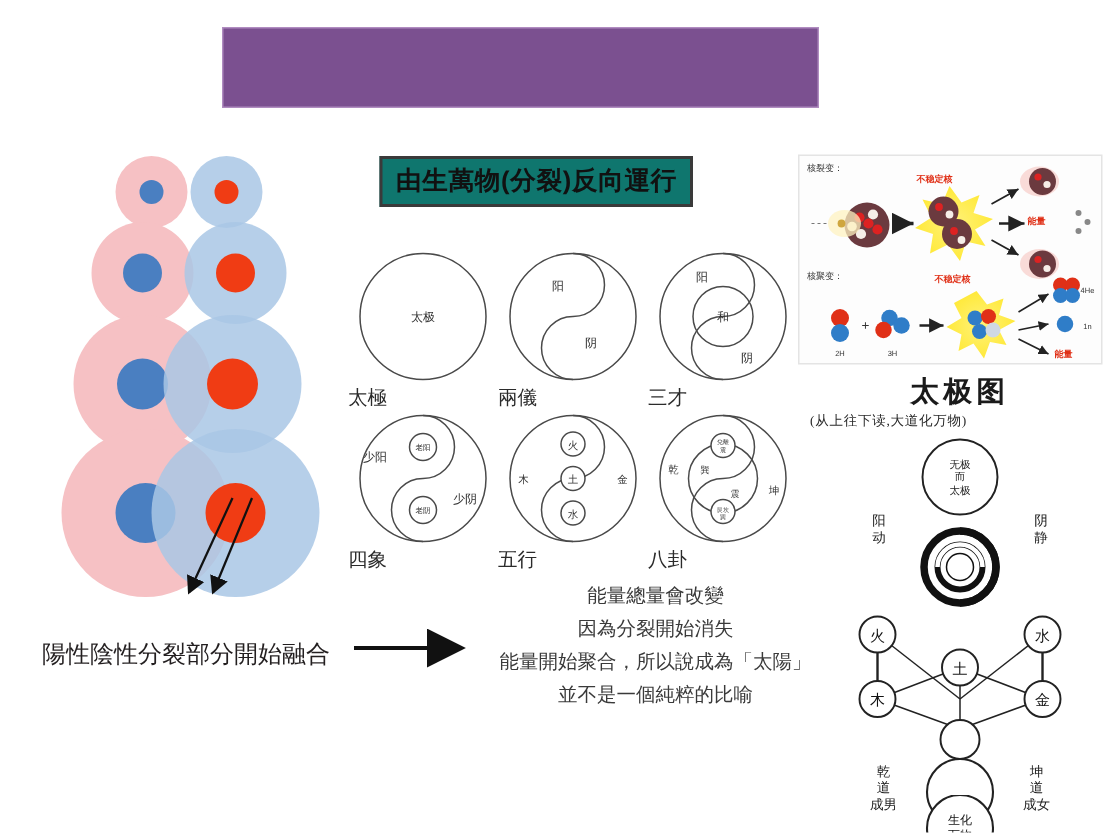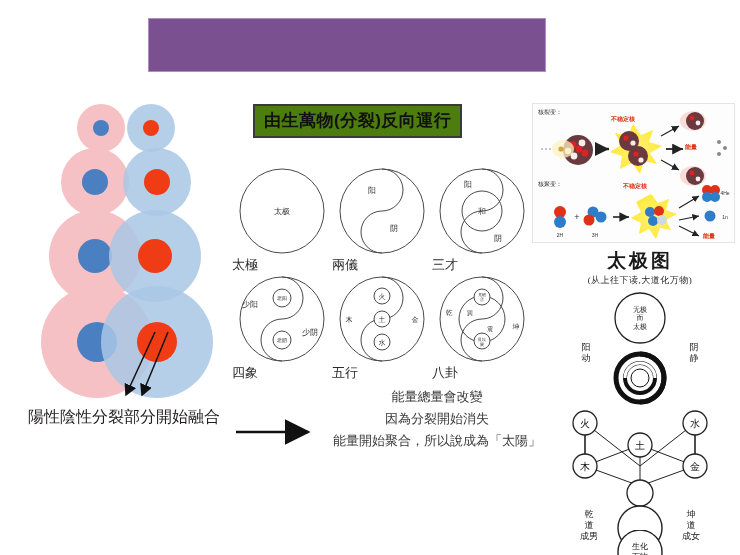--- a/index.html
+++ b/index.html
@@ -35,21 +35,21 @@
   .halo.pink{background:#f6c1c4;}
   .halo.blue{background:#a9c7e5;opacity:.85;}
   .core{position:absolute;border-radius:50%;}
   .core.bluecore{background:#4a7fc1;}
   .core.redcore{background:#f03c14;}
 
   
   #center-title-box{
     left:253px;top:104px;
     border:2px solid #3a3a3a;
-    background:#4d7c0f;
+    background:#0f766e;
     padding:3px 9px 4px 9px;
     text-align:right;
   }
   #center-title-box span{
     font-size:17px;font-weight:bold;color:#111;
     letter-spacing:.5px;white-space:nowrap;
   }
 
   
   #taiji-grid{left:232px;top:165px;width:300px;height:215px;}
@@ -71,31 +71,31 @@
   .nuc-label.red{color:#e03017;font-weight:bold;}
 
   
   #taijitu-figure{left:540px;top:248px;width:200px;height:295px;}
   #taijitu-title{
     position:absolute;left:0;top:0;width:200px;text-align:center;
     font-size:19px;font-weight:bold;color:#1a1a1a;
     font-family:Liberation Sans, sans-serif;letter-spacing:3px;
   }
   #taijitu-subtitle{
-    position:absolute;left:0;top:26px;width:200px;text-align:center;
+    position:absolute;left:0;top:26px;width:200px;text-align:left;
     font-size:9px;color:#2a2a2a;font-family:"Liberation Serif", serif;
     letter-spacing:.5px;
   }
   .tt-side{position:absolute;font-size:9px;color:#1a1a1a;
     font-family:"Liberation Serif", serif;text-align:center;line-height:11px;}
 
   
   #bottom-left-text{left:28px;top:404px;width:270px;}
   #bottom-left-text .bl{
-    font-size:16px;line-height:26px;color:#231f20;white-space:nowrap;
+    font-size:16px;line-height:26px;color:#231f20;white-space:nowrap;margin-top:20px;
   }
   #bottom-left-text .bl.indent{padding-left:14px;}
 
   
   #bottom-center-text{left:318px;top:386px;width:238px;text-align:center;}
   #bottom-center-text .bc{
     font-size:13px;line-height:22px;color:#3a3a3a;white-space:nowrap;
   }
 
   svg.arrowlayer{position:absolute;left:0;top:0;overflow:visible;}
@@ -386,13 +386,14 @@
 </div>
 
 <div class="abs" id="bottom-left-text">
   <div class="bl">陽性陰性分裂部分開始融合</div>
 </div>
 
 <div class="abs" id="bottom-center-text">
   <div class="bc">能量總量會改變</div>
   <div class="bc">因為分裂開始消失</div>
   <div class="bc">能量開始聚合，所以說成為「太陽」</div>
+  <div class="bc">並不是一個純粹的比喻</div>
 </div>
 
 </body></html>

